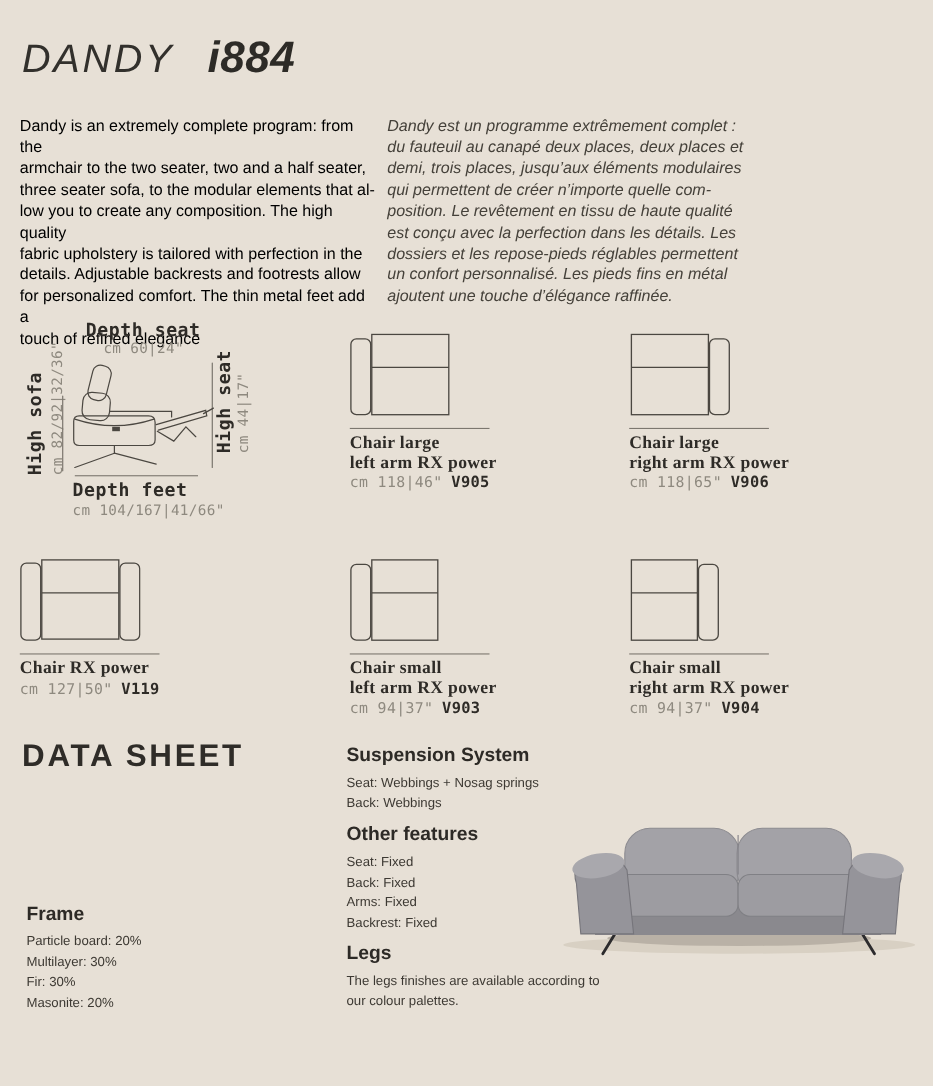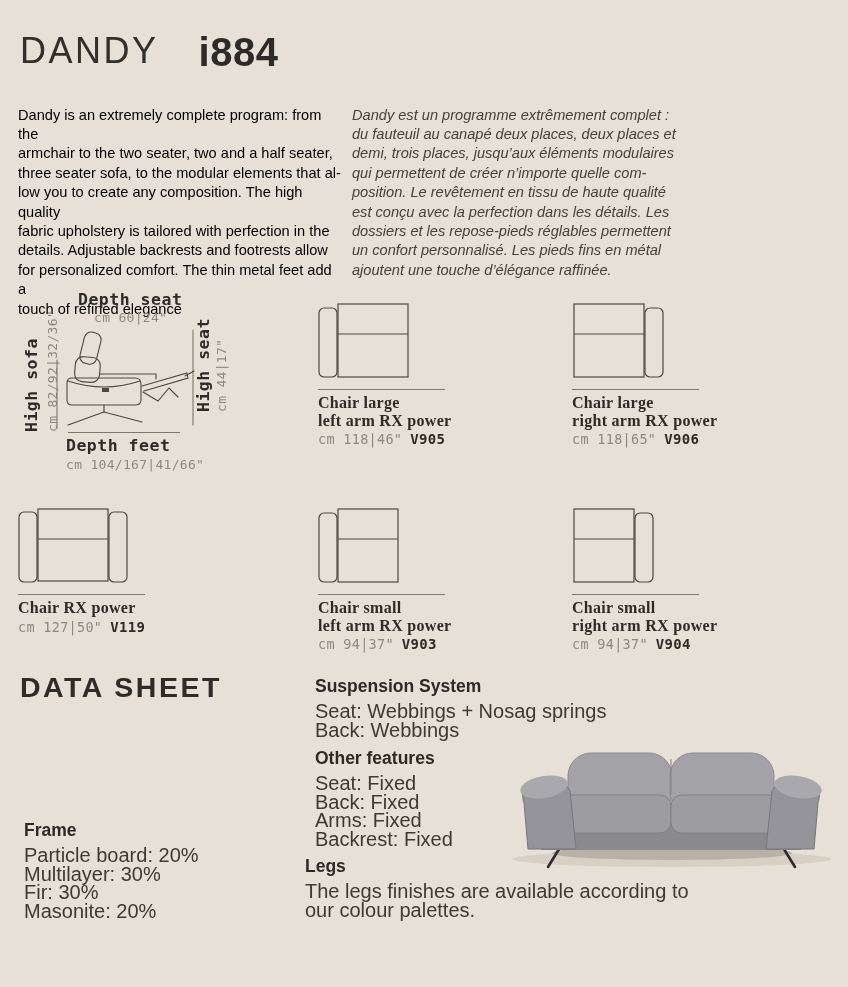--- a/index.html
+++ b/index.html
@@ -1,20 +1,20 @@
 <!DOCTYPE html>
 <html><head>
 <meta charset="utf-8">
 <style>
   html,body{margin:0;padding:0;background:#e7e0d6;}
   .page{position:relative;width:848px;height:987px;background:#e7e0d6;overflow:hidden;
         font-family:"Liberation Sans","DejaVu Sans",sans-serif;color:#3a362f;}
 
   
-  .brand-row{position:absolute;left:20px;top:30px;display:flex;align-items:flex-start;gap:40px;}
+  .brand-row{position:absolute;left:20px;top:30px;display:flex;align-items:center;gap:30px;font-style:italic;}
   .brand{font-size:36px;letter-spacing:2.5px;color:#32302c;font-weight:400;}
   .model{font-size:40px;font-weight:700;color:#2d2b27;letter-spacing:.5px;}
 
   
   .intro{position:absolute;top:91px;font-size:14.6px;line-height:19.4px;white-space:pre-line;color:#000000;}
   .intro.en{left:18px;width:324px;}
   .intro.fr{left:352px;width:334px;font-style:italic;color:#45413a;}
 
   
   .mono{font-family:"DejaVu Sans Mono","Liberation Mono",monospace;}
@@ -36,21 +36,21 @@
   .pname{font-family:Liberation Serif, serif;font-weight:700;color:#2e2b27;
          font-size:16px;line-height:17.5px;white-space:pre-line;letter-spacing:.3px;margin-top:4px;}
   .psize{font-family:"DejaVu Sans Mono","Liberation Mono",monospace;font-size:13.5px;margin-top:2px;letter-spacing:.3px;}
   .psize .code{margin-left:8px;font-size:14px;margin-top:40px;}
 
   
   .ds-title{position:absolute;left:20px;top:671px;font-size:28.5px;letter-spacing:2.5px;
             color:#2f2c28;font-weight:700;margin:0;}
   .sec{position:absolute;}
   .sec-h{font-size:17.5px;font-weight:700;color:#2d2a26;margin:0;}
-  .sec-items{font-size:20px;line-height:18.6px;white-space:pre-line;color:#3d3933;margin-top:5px;}
+  .sec-items{font-size:12px;line-height:18.6px;white-space:pre-line;color:#3d3933;margin-top:5px;}
 
   .sofa{position:absolute;left:498px;top:745px;}
 </style>
 </head>
 <body>
 
 <div class="page">
 
   <div class="brand-row">
     <span class="brand">DANDY</span>
@@ -192,21 +192,21 @@
   </div>
 
   <div class="sec" style="left:315px;top:748px;">
     <h3 class="sec-h">Other features</h3>
     <div class="sec-items">Seat: Fixed
 Back: Fixed
 Arms: Fixed
 Backrest: Fixed</div>
   </div>
 
-  <div class="sec" style="left:305px;top:856px;">
+  <div class="sec" style="left:315px;top:856px;">
     <h3 class="sec-h">Legs</h3>
     <div class="sec-items">The legs finishes are available according to
 our colour palettes.</div>
   </div>
 
   <svg class="sofa" width="348" height="130" viewBox="0 0 348 130">
     <ellipse cx="174" cy="114" rx="160" ry="8" fill="#d8d0c3"></ellipse>
     <ellipse cx="174" cy="108" rx="120" ry="7" fill="#b9b1a6"></ellipse>
 
     <path d="M66,96 L50,122" stroke="#2c2b2d" stroke-width="2.6" stroke-linecap="round" fill="none"></path>

